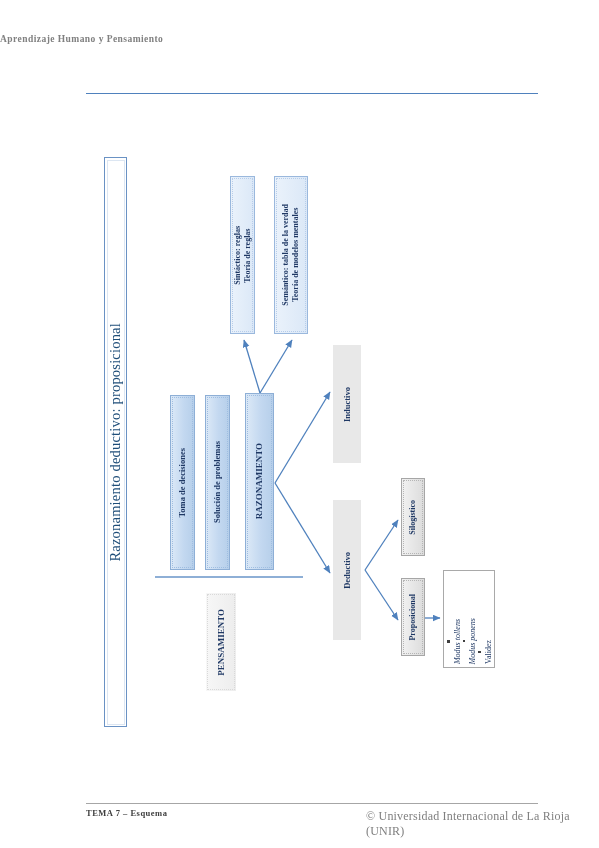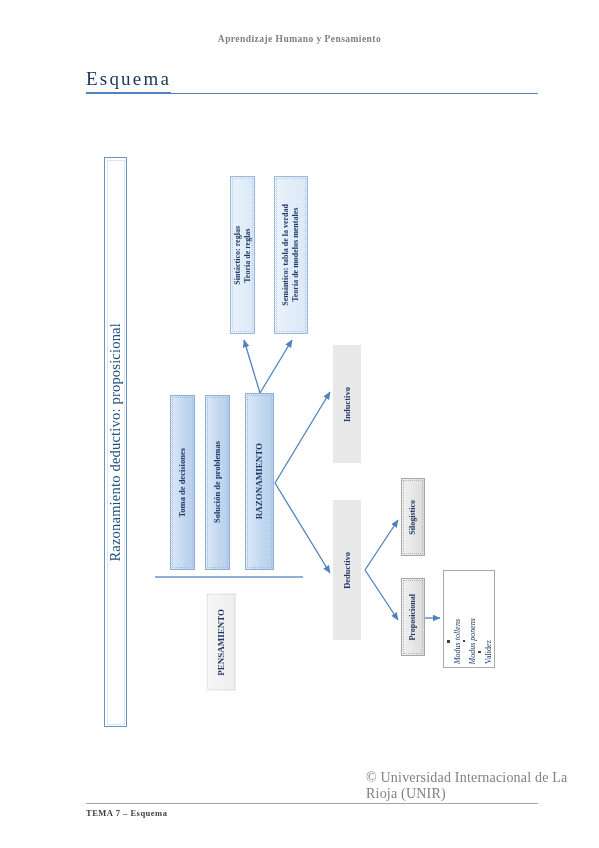--- a/index.html
+++ b/index.html
@@ -2,21 +2,21 @@
 <html><head>
 <meta charset="utf-8">
 <style>
   html,body{margin:0;padding:0;background:#ffffff;}
   body{width:599px;height:848px;position:relative;overflow:hidden;
        font-family:"Liberation Serif", serif;color:#1f3864;}
 
   .page{position:absolute;left:0;top:0;width:599px;height:848px;background:#fff;}
 
   
-  .hdr{position:absolute;left:0;top:28px;width:599px;text-align:center;}
+  .hdr{position:absolute;left:0;top:28px;width:599px;}
   .hdr-text{font-family:"Liberation Serif",serif;font-weight:bold;font-size:9.5px;
             letter-spacing:.45px;color:#808080;white-space:nowrap;}
 
   
   .title-wrap{position:absolute;left:86px;top:68px;width:452px;}
   .title{font-family:"Liberation Serif",serif;font-size:19px;font-weight:normal;
          letter-spacing:2.2px;color:#17365d;display:inline-block;
          border-bottom:1.3px solid #4f81bd;padding-bottom:2px;}
   .title-rule{position:absolute;left:86px;top:93px;width:452px;height:1.3px;background:#4f81bd;}
 
@@ -84,38 +84,35 @@
   .ital{font-style:italic;}
 
   
   #sep-line{position:absolute;left:155px;top:576px;width:148px;height:2px;
             background:#8eafd6;}
 
   
   .ftr-rule{position:absolute;left:86px;top:803px;width:452px;height:1px;background:#a6a6a6;}
   .ftr-left{position:absolute;left:86px;top:808px;font-family:"Liberation Serif",serif;
             font-weight:bold;font-size:8.5px;letter-spacing:.5px;color:#404040;text-align:center;}
-  .ftr-right{position:absolute;left:318px;top:770px;font-family:"Liberation Serif",serif;
-             font-size:14px;color:#808080;letter-spacing:.2px;padding-left:48px;}
+  .ftr-right{position:absolute;left:318px;top:809px;font-family:"Liberation Serif",serif;
+             font-size:12px;color:#808080;letter-spacing:.2px;padding-left:48px;}
 
   svg.arrows{position:absolute;left:0;top:0;width:599px;height:848px;
              pointer-events:none;overflow:visible;}
 </style>
 </head>
 <body>
 
 <div class="page">
 
   <div class="hdr">
     <span class="hdr-text">Aprendizaje Humano y Pensamiento</span>
   </div>
 
-  <div class="title-wrap">
-    <span class="title">Esquema</span>
-  </div>
   <div class="title-rule"></div>
 
   <svg class="arrows" viewBox="0 0 599 848">
     <defs>
       <marker id="ah" markerWidth="7" markerHeight="7" refX="5.6" refY="2.6" orient="auto" markerUnits="strokeWidth">
         <path d="M0,0 L6,2.6 L0,5.2 z" fill="#4f81bd"></path>
       </marker>
     </defs>
 
     <line x1="260" y1="393" x2="244" y2="340" stroke="#4f81bd" stroke-width="1.3" marker-end="url(#ah)"></line>

